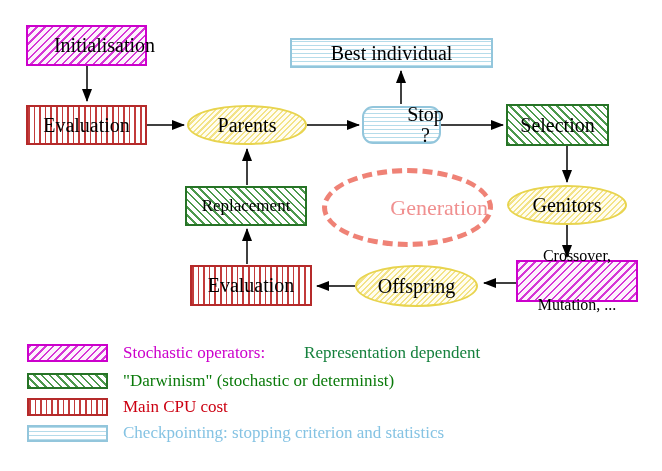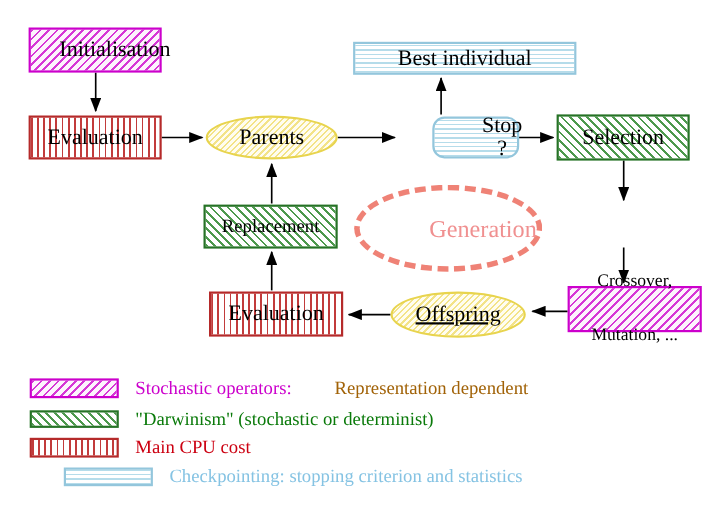--- a/index.html
+++ b/index.html
@@ -21,21 +21,20 @@
     border:2px solid #267326;
     background:repeating-linear-gradient(45deg,#4d994d 0,#4d994d 1.8px,#ffffff 1.8px,#ffffff 5.5px);
   }
   .hatch-red {
     border:2px solid #b52a2a;
     background:repeating-linear-gradient(90deg,#c23b3b 0,#c23b3b 1.6px,#ffffff 1.6px,#ffffff 5.6px);
   }
   .hatch-cyan {
     border:2px solid #93c6dc;
     background:repeating-linear-gradient(0deg,#b5dcea 0,#b5dcea 1.3px,#ffffff 1.3px,#ffffff 4px);
-    margin-left:31px;
   }
   .hatch-yellow {
     border:2px solid #e8d44e;
     background:repeating-linear-gradient(135deg,#f3e388 0,#f3e388 1.5px,#fffdf0 1.5px,#fffdf0 4px);
   }
   .ellipse { border-radius:50%; }
   .rounded  { border-radius:11px;padding-left:48px; }
 
   #generation-ellipse {
     position:absolute; left:322px; top:168px; width:171px; height:79px;
@@ -82,42 +81,43 @@
   <div class="node hatch-magenta" style="left:26px; top:25px; width:121px; height:41px;padding-left:36px;">Initialisation</div>
 
   <div class="node hatch-red" style="left:26px; top:105px; width:121px; height:40px;">Evaluation</div>
 
   <div class="node hatch-yellow ellipse" style="left:187px; top:105px; width:120px; height:40px;">Parents</div>
 
   <div class="node hatch-cyan" style="left:290px; top:38px; width:203px; height:30px;">Best individual</div>
 
   <div class="node hatch-cyan rounded" style="left:362px; top:106px; width:79px; height:38px;">Stop ?</div>
 
-  <div class="node hatch-green" style="left:506px; top:104px; width:121px; height:42px;">Selection</div>
+  <div class="node hatch-green" style="left:506px; top:104px; width:103px; height:42px;">Selection</div>
 
   <div class="node hatch-green" style="left:185px; top:186px; width:122px; height:40px; font-size:17px;">Replacement</div>
 
   <div id="generation-ellipse">
     <span>Generation</span>
   </div>
 
+  <div class="node hatch-yellow ellipse" style="left:507px; top:185px; width:120px; height:40px;">Genitors</div>
 
   <div class="node hatch-red" style="left:190px; top:265px; width:122px; height:41px;">Evaluation</div>
 
-  <div class="node hatch-yellow ellipse" style="left:355px; top:265px; width:123px; height:42px;text-decoration:underline;">Offspring</div>
+  <div class="node hatch-yellow ellipse" style="left:355px; top:265px; width:123px; height:42px;">Offspring</div>
 
   <div class="node hatch-magenta" style="left:516px; top:260px; width:122px; height:42px; font-size:16px; flex-direction:column;gap:32px;">
     <span>Crossover,</span>
     <span>Mutation, ...</span>
   </div>
 
   <div class="legend-row" style="top:343px;">
     <div class="swatch hatch-magenta" style="height:18px;"></div>
     <div>
-      <span style="color:#cc00cc;">Stochastic operators:</span><span class="legend-text-secondary" style="color:#a16207;margin-left:39px;">Representation dependent</span>
+      <span style="color:#cc00cc;">Stochastic operators:</span><span class="legend-text-secondary" style="color:#15803d;margin-left:39px;">Representation dependent</span>
     </div>
   </div>
 
   <div class="legend-row" style="top:371px;">
     <div class="swatch hatch-green" style="height:16px;"></div>
     <span style="color:#0a7a0a;">"Darwinism" (stochastic or determinist)</span>
   </div>
 
   <div class="legend-row" style="top:397px;">
     <div class="swatch hatch-red" style="height:18px;"></div>

